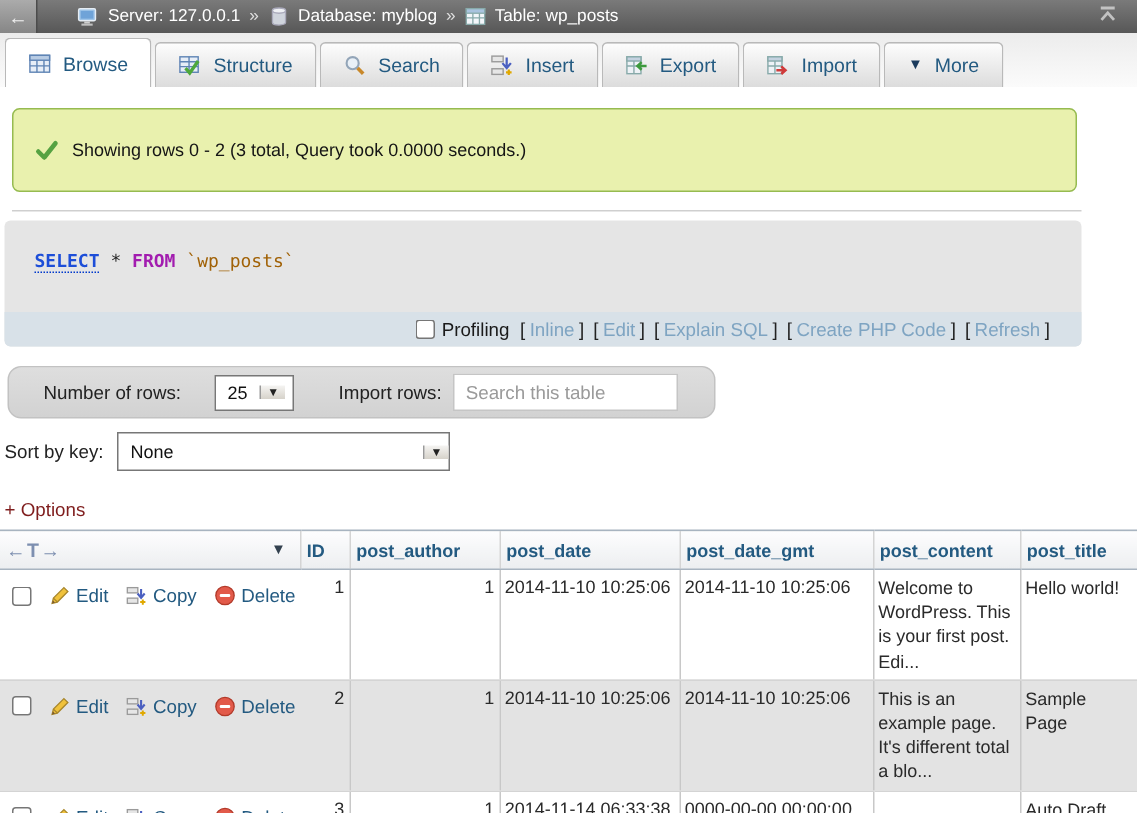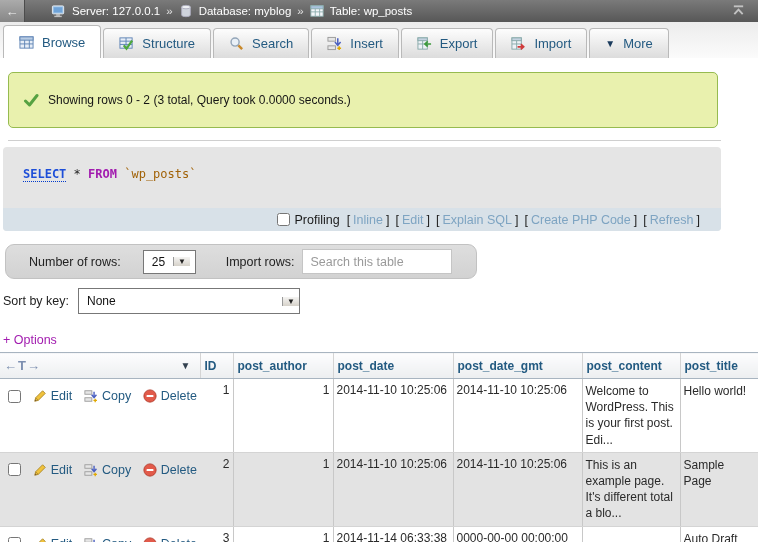--- a/index.html
+++ b/index.html
@@ -67,21 +67,21 @@
   .filter-input { margin-left:8px; width:150px; height:25px; border:1px solid #c5c5c5;
                   padding-left:7px; font-size:12.5px; color:#333;
                   font-family:"Liberation Sans", sans-serif; }
   .filter-input::placeholder { color:#9a9a9a; }
 
   .sort-row { margin:9px 0 0 3px; display:flex; align-items:center;
               font-size:12.5px; color:#222; }
   .sel-sort { margin-left:9px; width:222px; height:26px; }
   .sel-sort .val { flex:1; }
 
-  .options-link { display:inline-block; margin:19px 0 0 3px; color:#a21caf;
+  .options-link { display:inline-block; margin:19px 0 0 3px; color:#7f1d1d;
                   font-size:12.5px; text-decoration:none; cursor:pointer; }
 
   
   .grid { margin-top:4px; width:758px; border-collapse:collapse; table-layout:fixed;
           font-size:12px; color:#2a2a2a; }
   .grid thead th { background:linear-gradient(#fdfdfe,#eceef0);
                    border-top:1px solid #a8b4c0; border-bottom:1px solid #a8b4c0;
                    color:#235a81; font-size:12px; font-weight:bold; text-align:left;
                    padding:5px 4px; cursor:pointer; }
   .grid th + th { border-left:1px solid #d4d4d4; }

